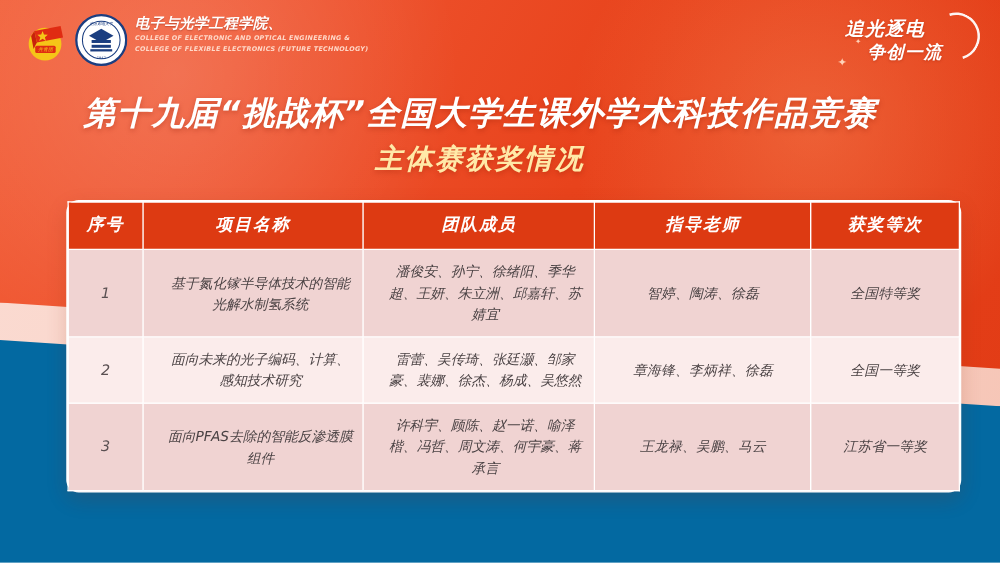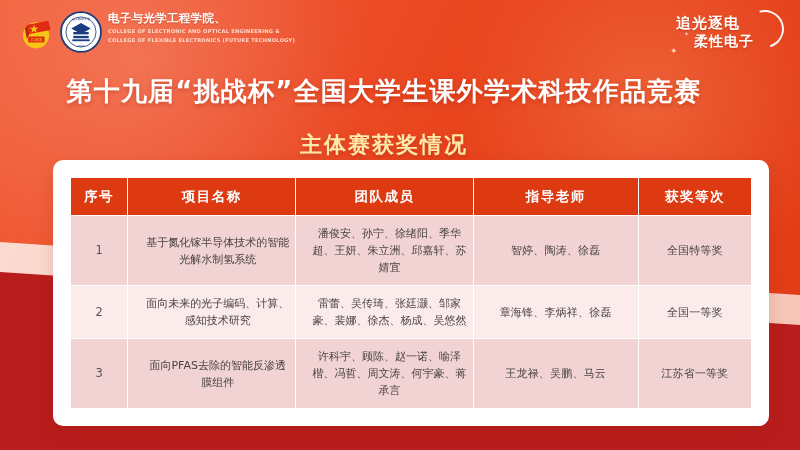--- a/index.html
+++ b/index.html
@@ -1,21 +1,21 @@
 <!DOCTYPE html>
 <html><head>
 <meta charset="utf-8">
 <style>
   html,body{margin:0;padding:0;}
   body{
     width:800px;height:450px;overflow:hidden;
     font-family:"DejaVu Sans","Liberation Sans",sans-serif;
     background:#ffffff;position:relative;
   }
-  #stage{position:absolute;inset:0;width:800px;height:450px;overflow:hidden;background:#b91c1c;}
+  #stage{position:absolute;inset:0;width:800px;height:450px;overflow:hidden;background:#0369a1;font-style:italic;}
 
   
   .red-shade{
     position:absolute;left:0;top:0;width:800px;height:330px;
     background:linear-gradient(118deg,#f2603a 0%,#ef5530 22%,#e8431c 55%,#e23c16 100%);
     -webkit-clip-path:polygon(0 0,800px 0,800px 305px,0 252px);
     clip-path:polygon(0 0,800px 0,800px 305px,0 252px);
   }
   .red-shade-soft{
     position:absolute;left:0;top:0;width:800px;height:340px;
@@ -72,28 +72,28 @@
   
   .headline{position:absolute;left:0;top:74px;width:768px;text-align:center;}
   .hl1{
     font-size:26px;font-weight:bold;color:#ffffff;letter-spacing:1.2px;
     line-height:34px;
     font-family:"DejaVu Sans","Liberation Sans",sans-serif;
     text-shadow:0 2px 4px rgba(140,25,0,.35);
   }
   .hl2{
     font-size:22px;font-weight:bold;color:#ffe9a8;letter-spacing:2px;
-    line-height:32px;margin-top:21px;
+    line-height:32px;margin-top:4px;
     text-shadow:0 2px 4px rgba(140,25,0,.35);
   }
 
   
   .card{
     position:absolute;left:53px;top:160px;width:716px;
-    background:#fff;border-radius:10px;padding:17px;
+    background:#fff;border-radius:10px;padding:1px;
     box-sizing:border-box;
     box-shadow:0 6px 16px rgba(140,40,10,.18);
   }
   table{border-collapse:collapse;width:100%;table-layout:fixed;}
   th,td{
     border:1px solid #ffffff;
     text-align:center;vertical-align:middle;
     font-size:11px;color:#4a4244;line-height:17px;
   }
   thead th{
@@ -150,21 +150,21 @@
 
     <div class="org-text">
       <div class="org-cn">电子与光学工程学院、</div>
       <div class="org-en">COLLEGE OF ELECTRONIC AND OPTICAL ENGINEERING &amp;</div>
       <div class="org-en">COLLEGE OF FLEXIBLE ELECTRONICS (FUTURE TECHNOLOGY)</div>
     </div>
 
     <div class="slogan">
       <div class="slogan-swoosh"></div>
       <div class="slogan-l1">追光逐电</div>
-      <div class="slogan-l2">柔性电子</div>
+      <div class="slogan-l2">争创一流</div>
       <span class="spark" style="left:2px;top:40px;">✦</span>
       <span class="spark" style="left:16px;top:24px;font-size:6px;">✦</span>
     </div>
   </div>
 
   <div class="headline">
     <div class="hl1">第十九届“挑战杯”全国大学生课外学术科技作品竞赛</div>
     <div class="hl2">主体赛获奖情况</div>
   </div>
 

